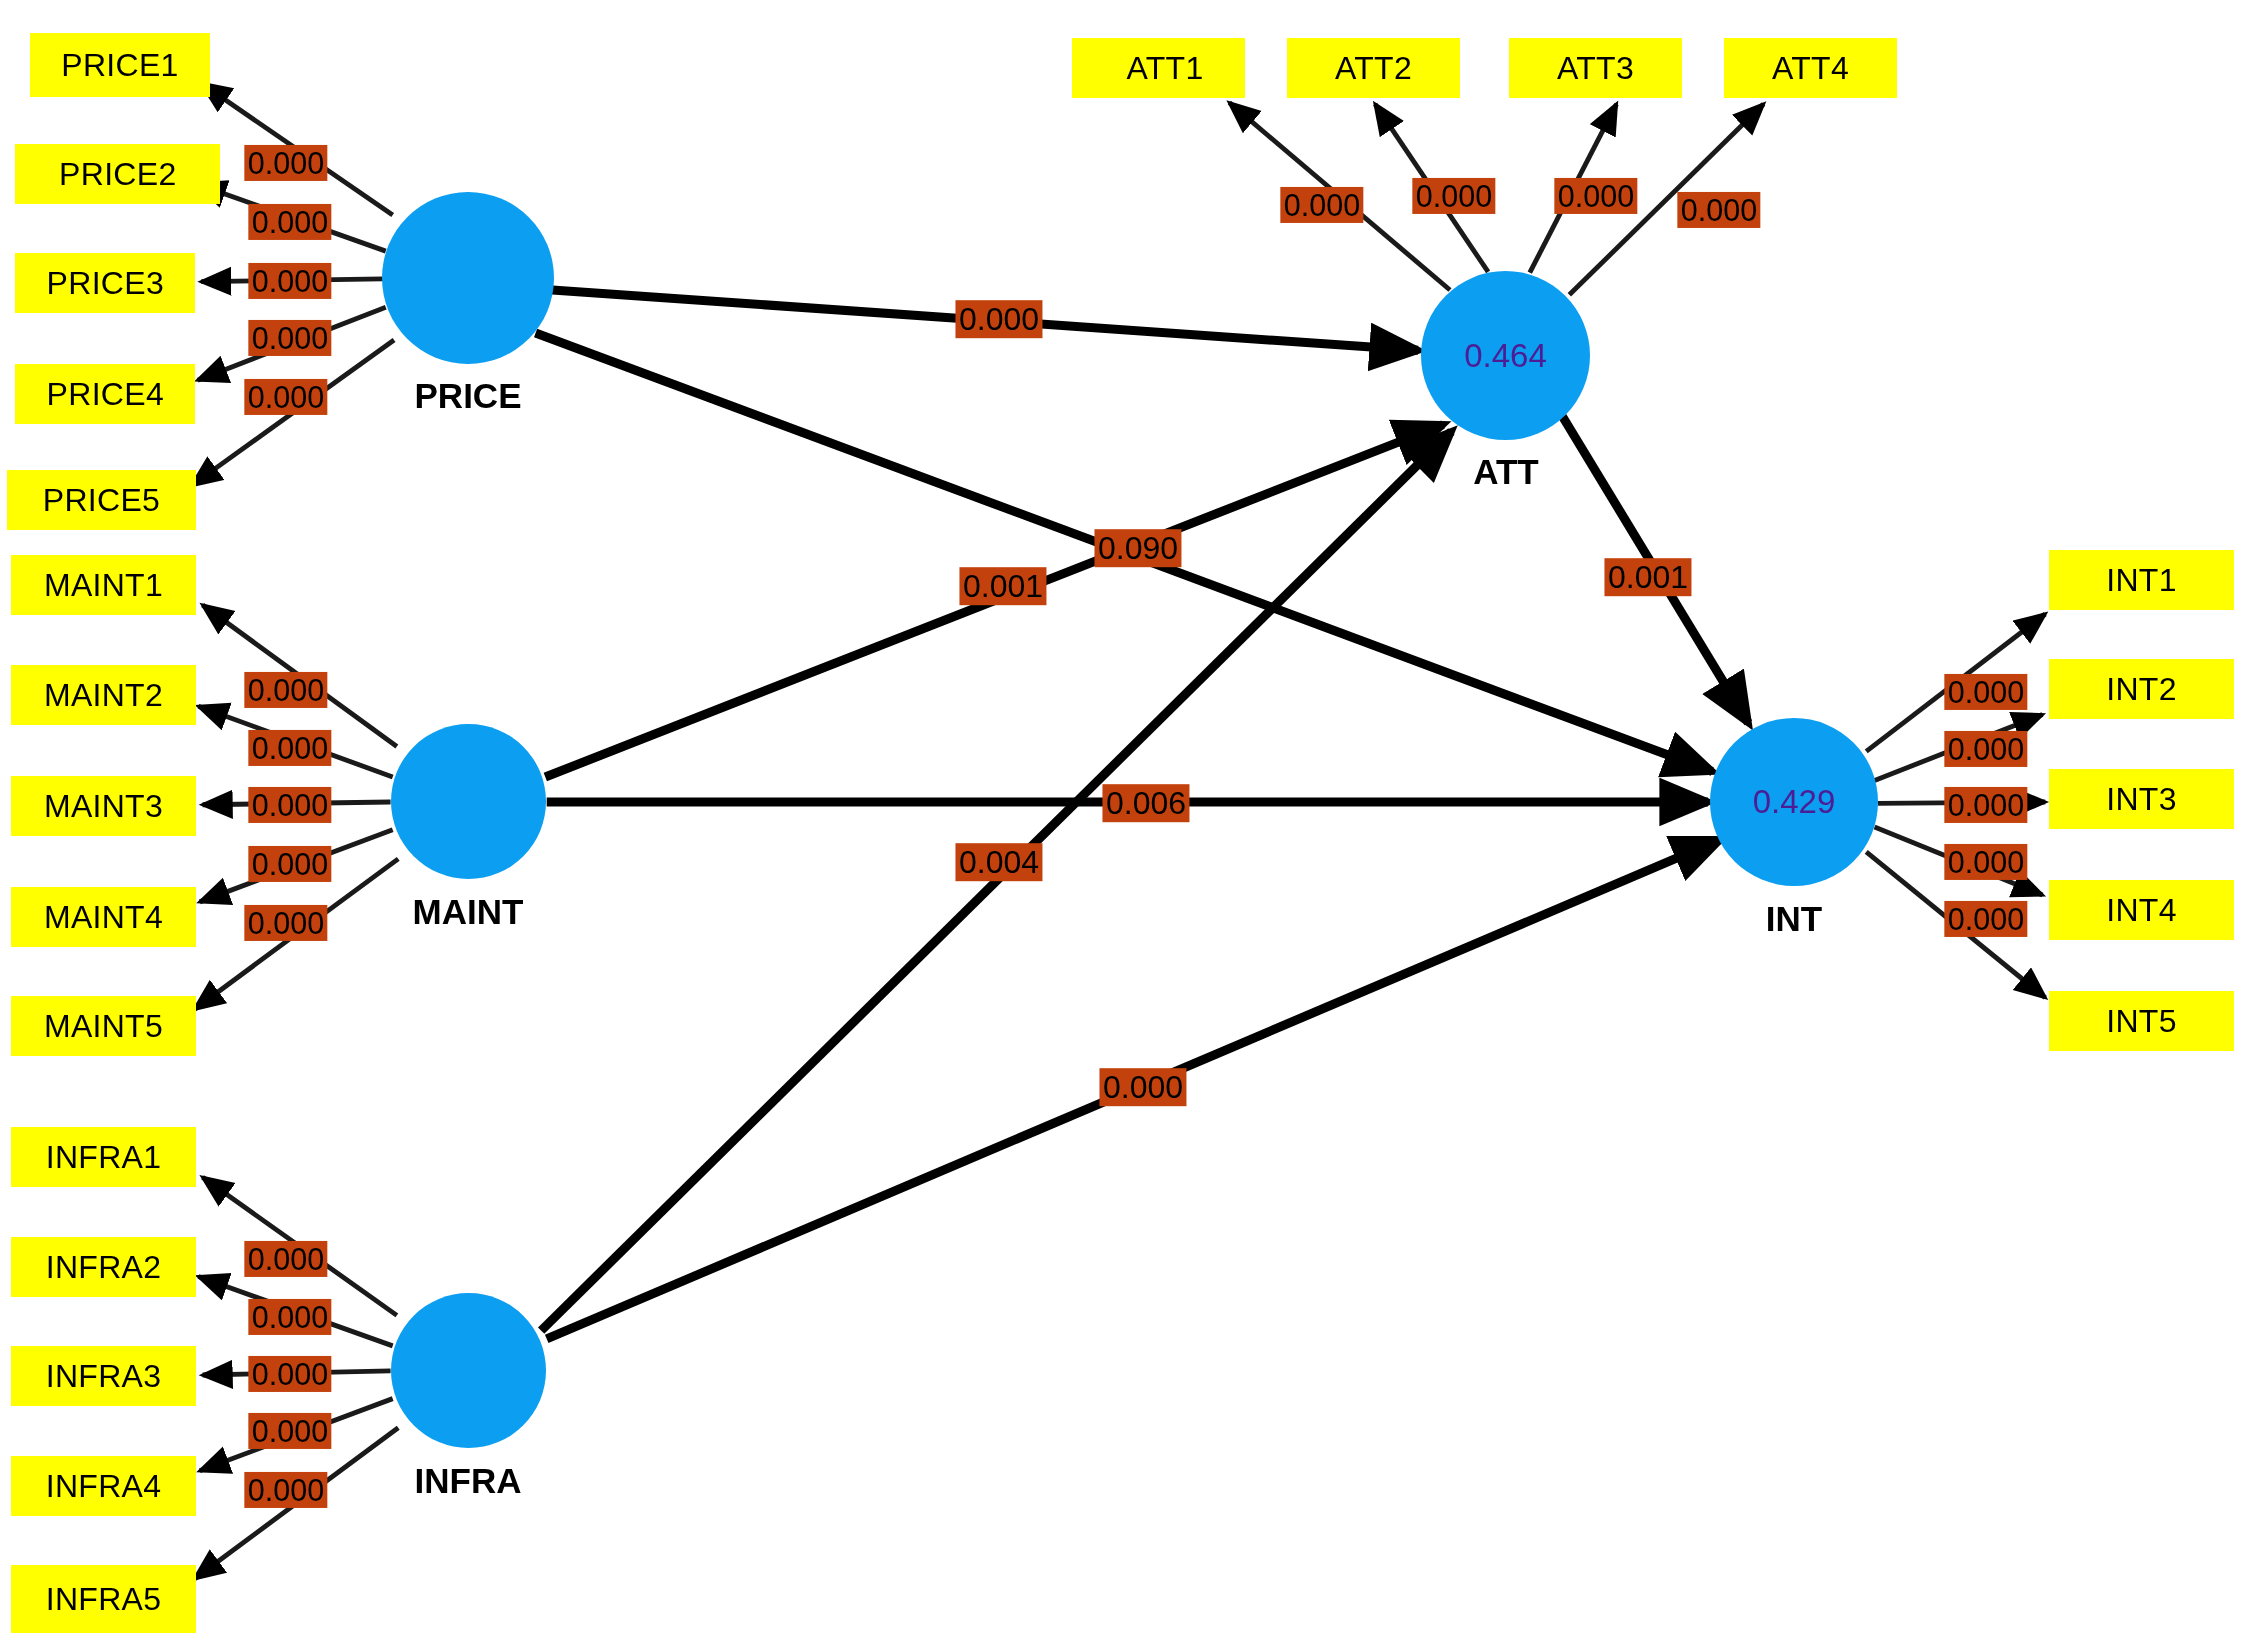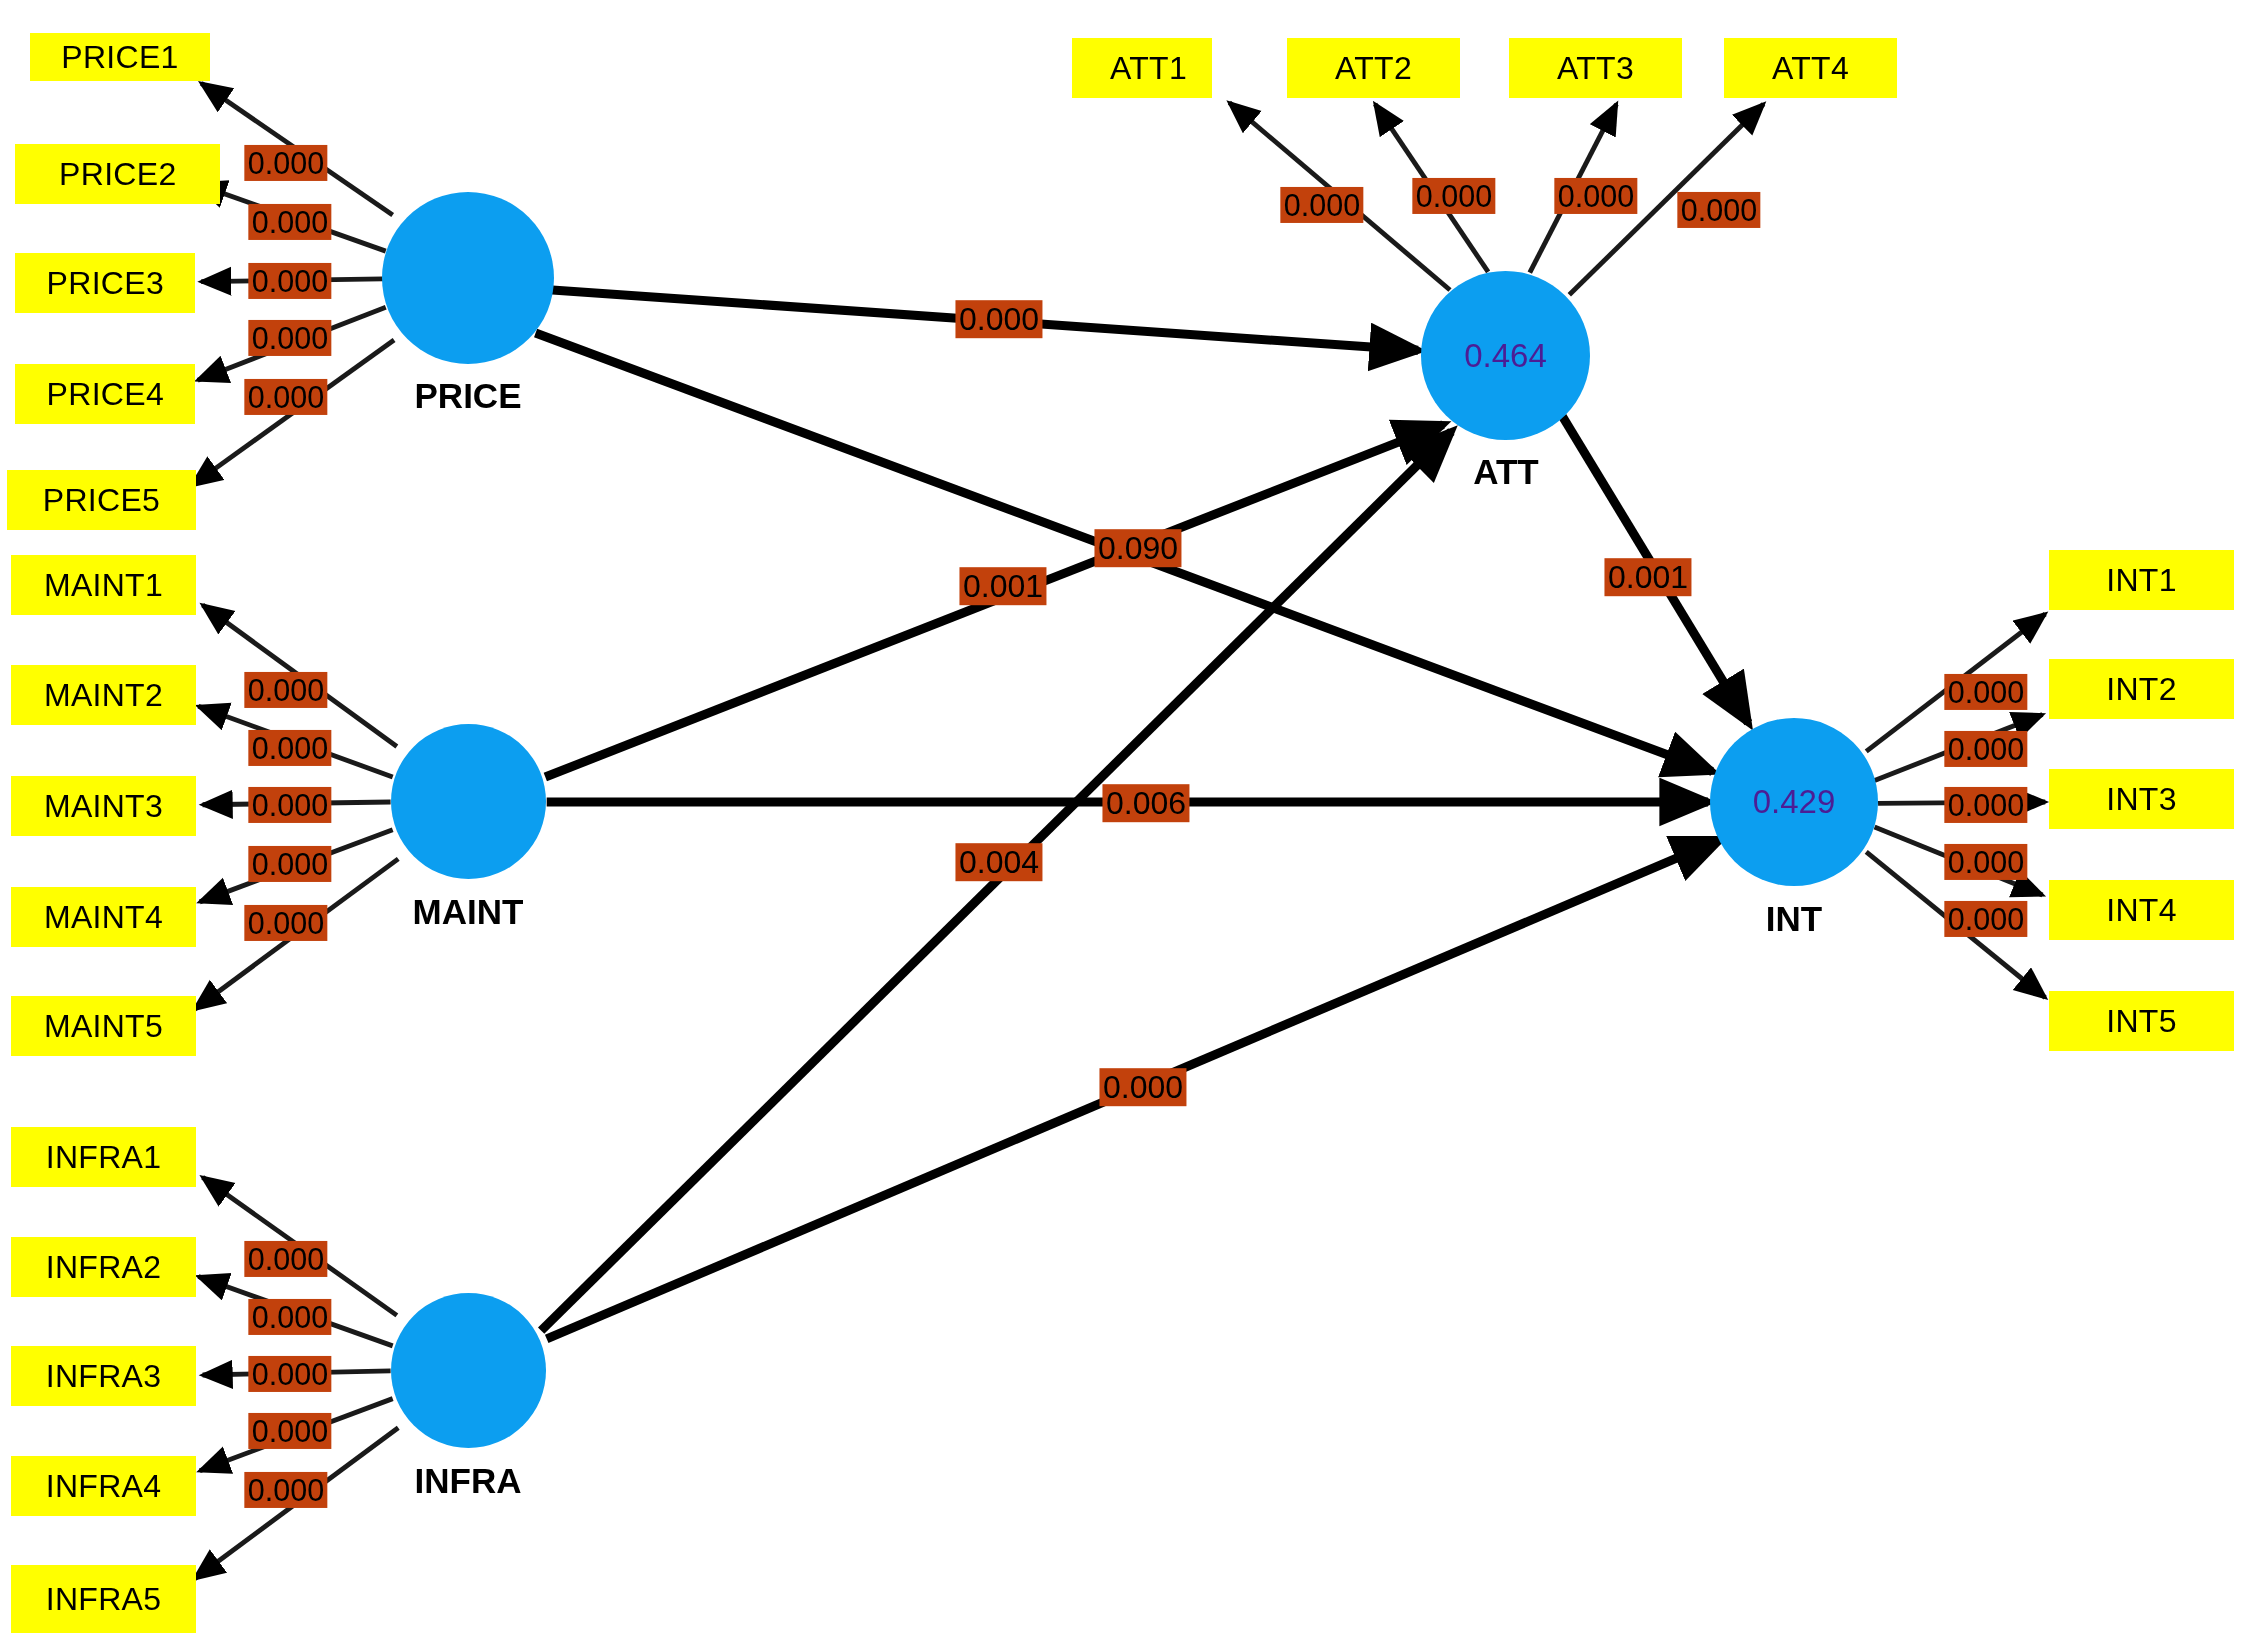--- a/index.html
+++ b/index.html
@@ -121,36 +121,36 @@
       <line x1="772" y1="480" x2="2468" y2="1112"></line>
       <line x1="786" y1="1120" x2="2080" y2="612"></line>
       <line x1="788" y1="1156" x2="2462" y2="1156"></line>
       <line x1="780" y1="1918" x2="2092" y2="622"></line>
       <line x1="788" y1="1930" x2="2480" y2="1210"></line>
       <line x1="2252" y1="600" x2="2520" y2="1042"></line>
     </g>
   </svg>
 
   <div id="indicators">
-      <div class="ind" style="left: 30px; top: 33px; width: 180px; height: 48px;">PRICE1</div>
+      <div class="ind" style="left: 30px; top: 33px; width: 180px; height: 64px;">PRICE1</div>
       <div class="ind" style="left: 15.3px; top: 144px; width: 205px; height: 60px;">PRICE2</div>
       <div class="ind" style="left: 15.3px; top: 253px; width: 180px; height: 60px;">PRICE3</div>
       <div class="ind" style="left: 15.3px; top: 364px; width: 180px; height: 60px;">PRICE4</div>
       <div class="ind" style="left: 7px; top: 470px; width: 189px; height: 60px;">PRICE5</div>
       <div class="ind" style="left: 11px; top: 555px; width: 185px; height: 60px;">MAINT1</div>
       <div class="ind" style="left: 11px; top: 665px; width: 185px; height: 60px;">MAINT2</div>
       <div class="ind" style="left: 11px; top: 776px; width: 185px; height: 60px;">MAINT3</div>
       <div class="ind" style="left: 11px; top: 887px; width: 185px; height: 60px;">MAINT4</div>
       <div class="ind" style="left: 11px; top: 996px; width: 185px; height: 60px;">MAINT5</div>
       <div class="ind" style="left: 11px; top: 1127px; width: 185px; height: 60px;">INFRA1</div>
       <div class="ind" style="left: 11px; top: 1237px; width: 185px; height: 60px;">INFRA2</div>
       <div class="ind" style="left: 11px; top: 1346px; width: 185px; height: 60px;">INFRA3</div>
       <div class="ind" style="left: 11px; top: 1456px; width: 185px; height: 60px;">INFRA4</div>
       <div class="ind" style="left: 11px; top: 1565px; width: 185px; height: 68px;">INFRA5</div>
-      <div class="ind" style="left: 1072px; top: 38px; width: 140px; height: 60px; padding-left: 13px;">ATT1</div>
+      <div class="ind" style="left: 1072px; top: 38px; width: 173px; height: 60px; padding-left: 13px;">ATT1</div>
       <div class="ind" style="left: 1287px; top: 38px; width: 173px; height: 60px;">ATT2</div>
       <div class="ind" style="left: 1509px; top: 38px; width: 173px; height: 60px;">ATT3</div>
       <div class="ind" style="left: 1724px; top: 38px; width: 173px; height: 60px;">ATT4</div>
       <div class="ind" style="left: 2049px; top: 550px; width: 185px; height: 60px;">INT1</div>
       <div class="ind" style="left: 2049px; top: 659px; width: 185px; height: 60px;">INT2</div>
       <div class="ind" style="left: 2049px; top: 769px; width: 185px; height: 60px;">INT3</div>
       <div class="ind" style="left: 2049px; top: 880px; width: 185px; height: 60px;">INT4</div>
       <div class="ind" style="left: 2049px; top: 991px; width: 185px; height: 60px;">INT5</div>
     </div>
 

